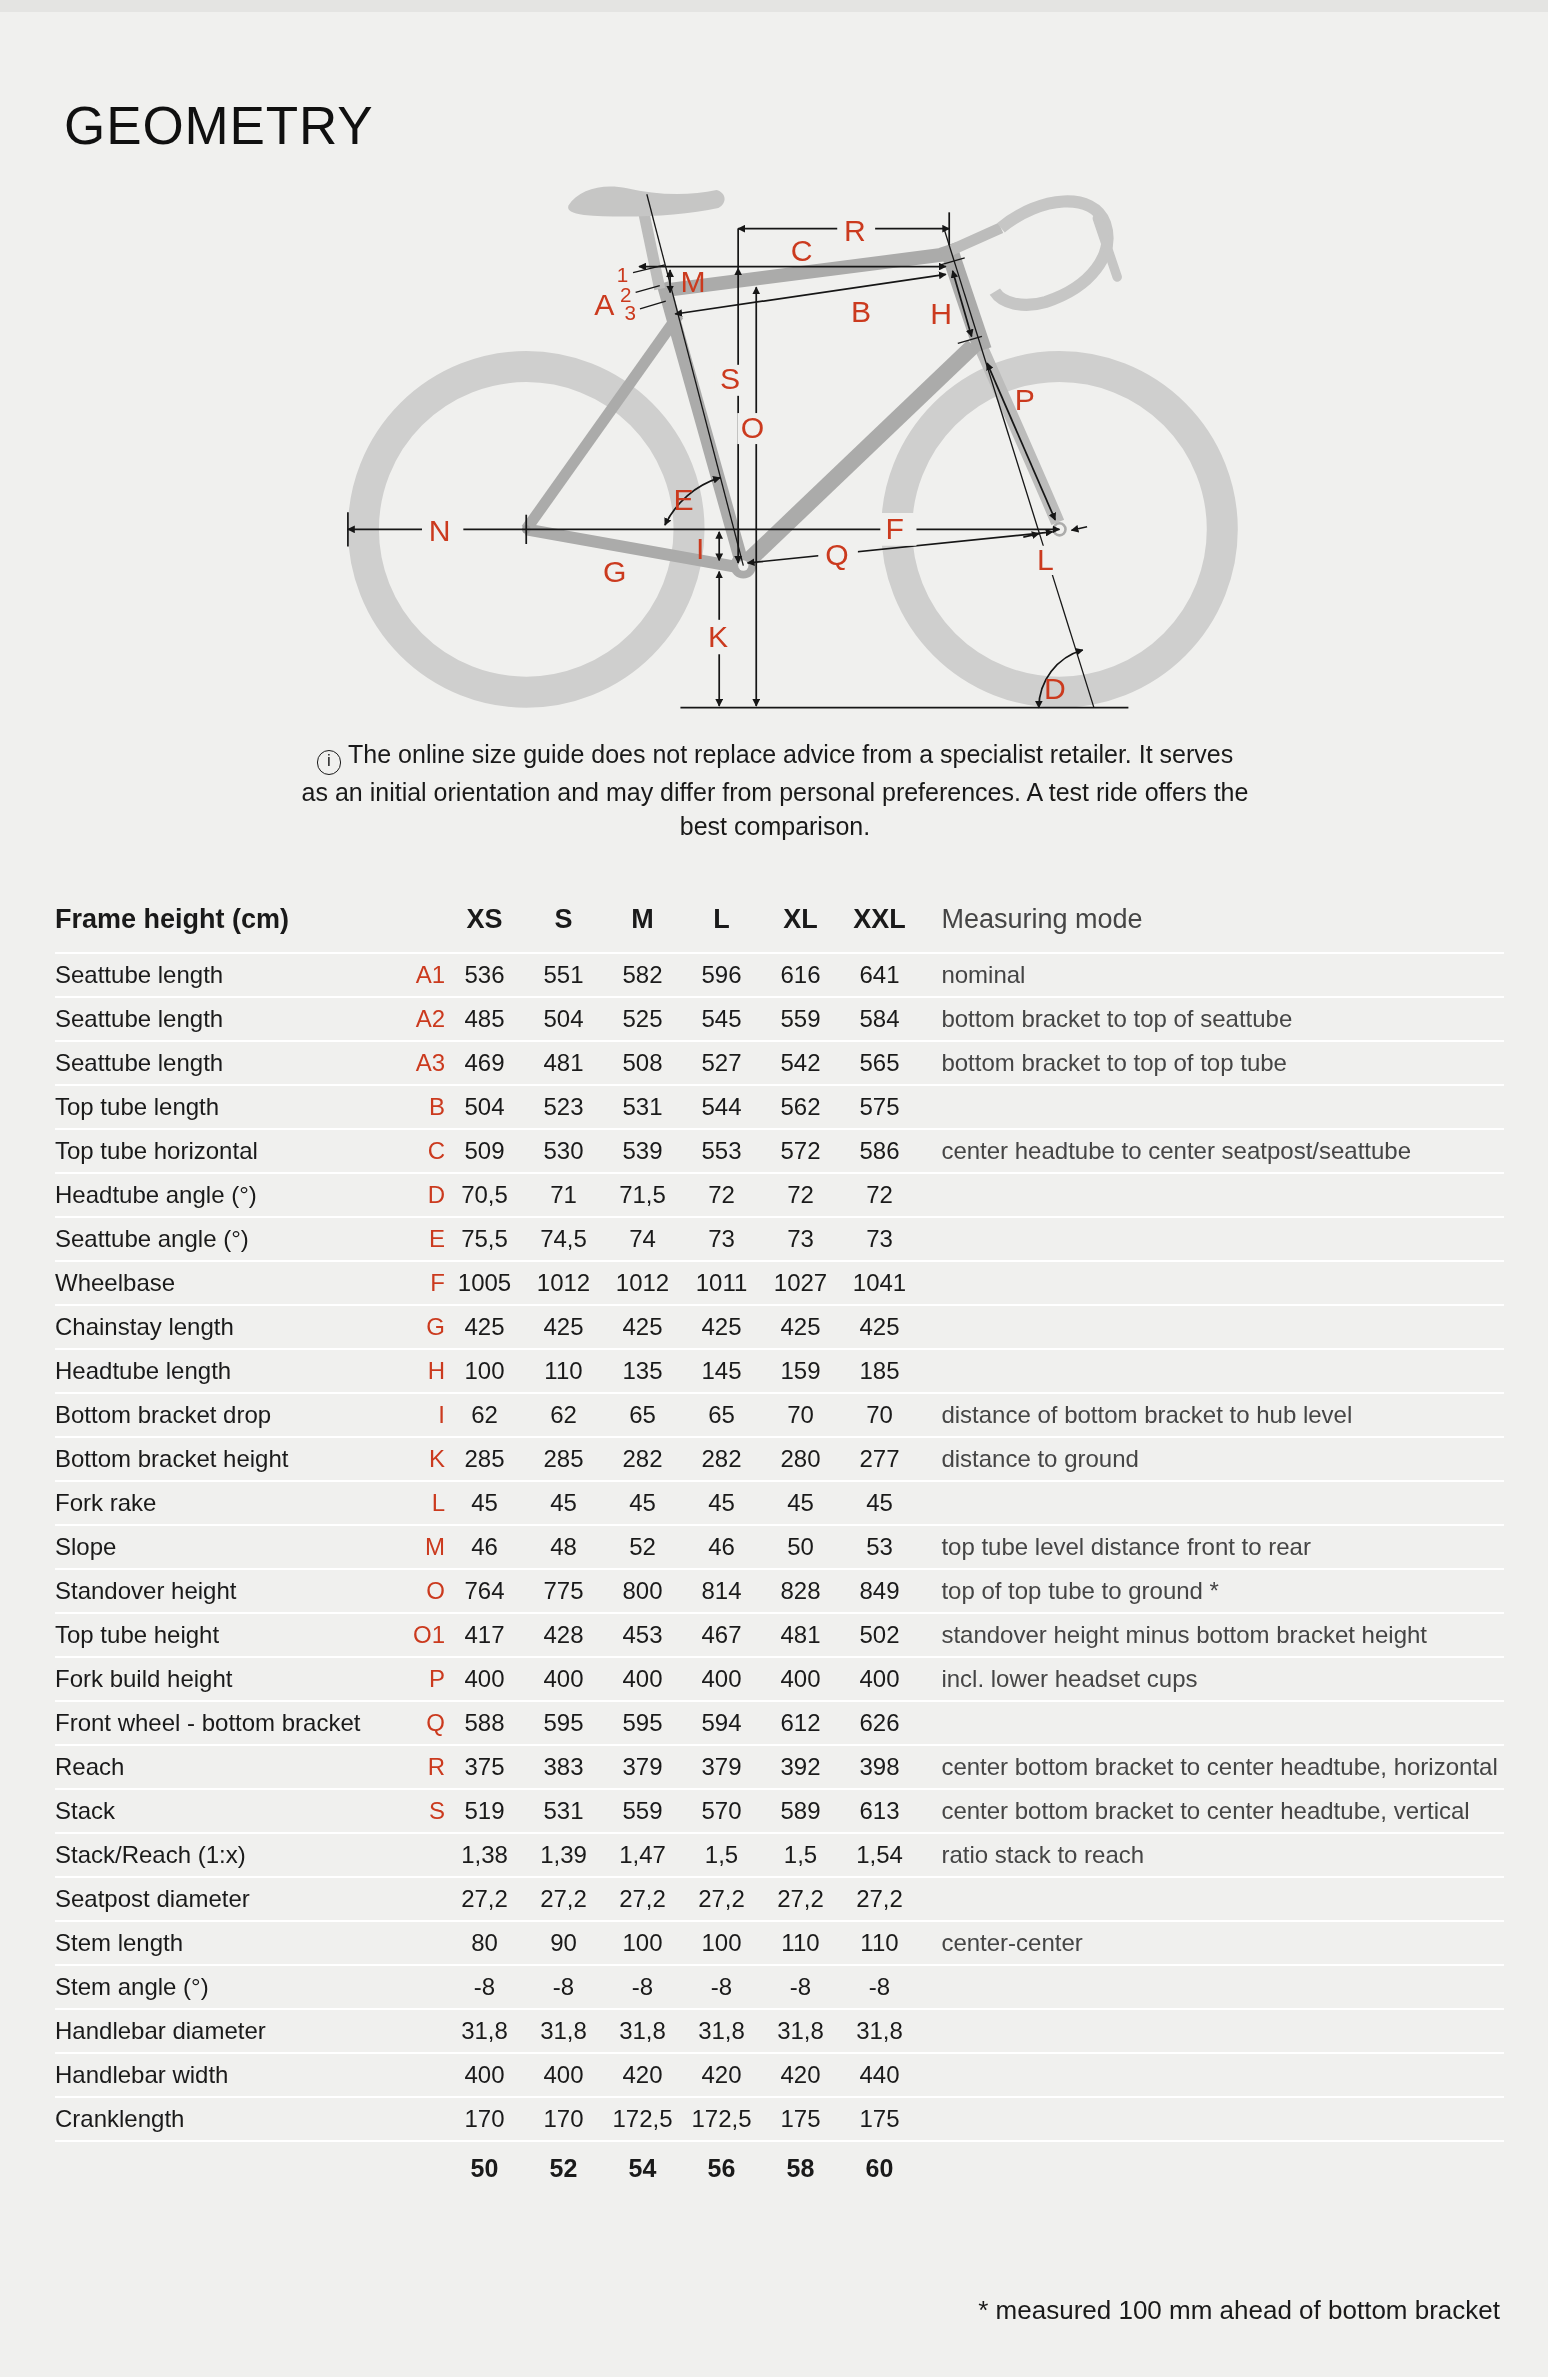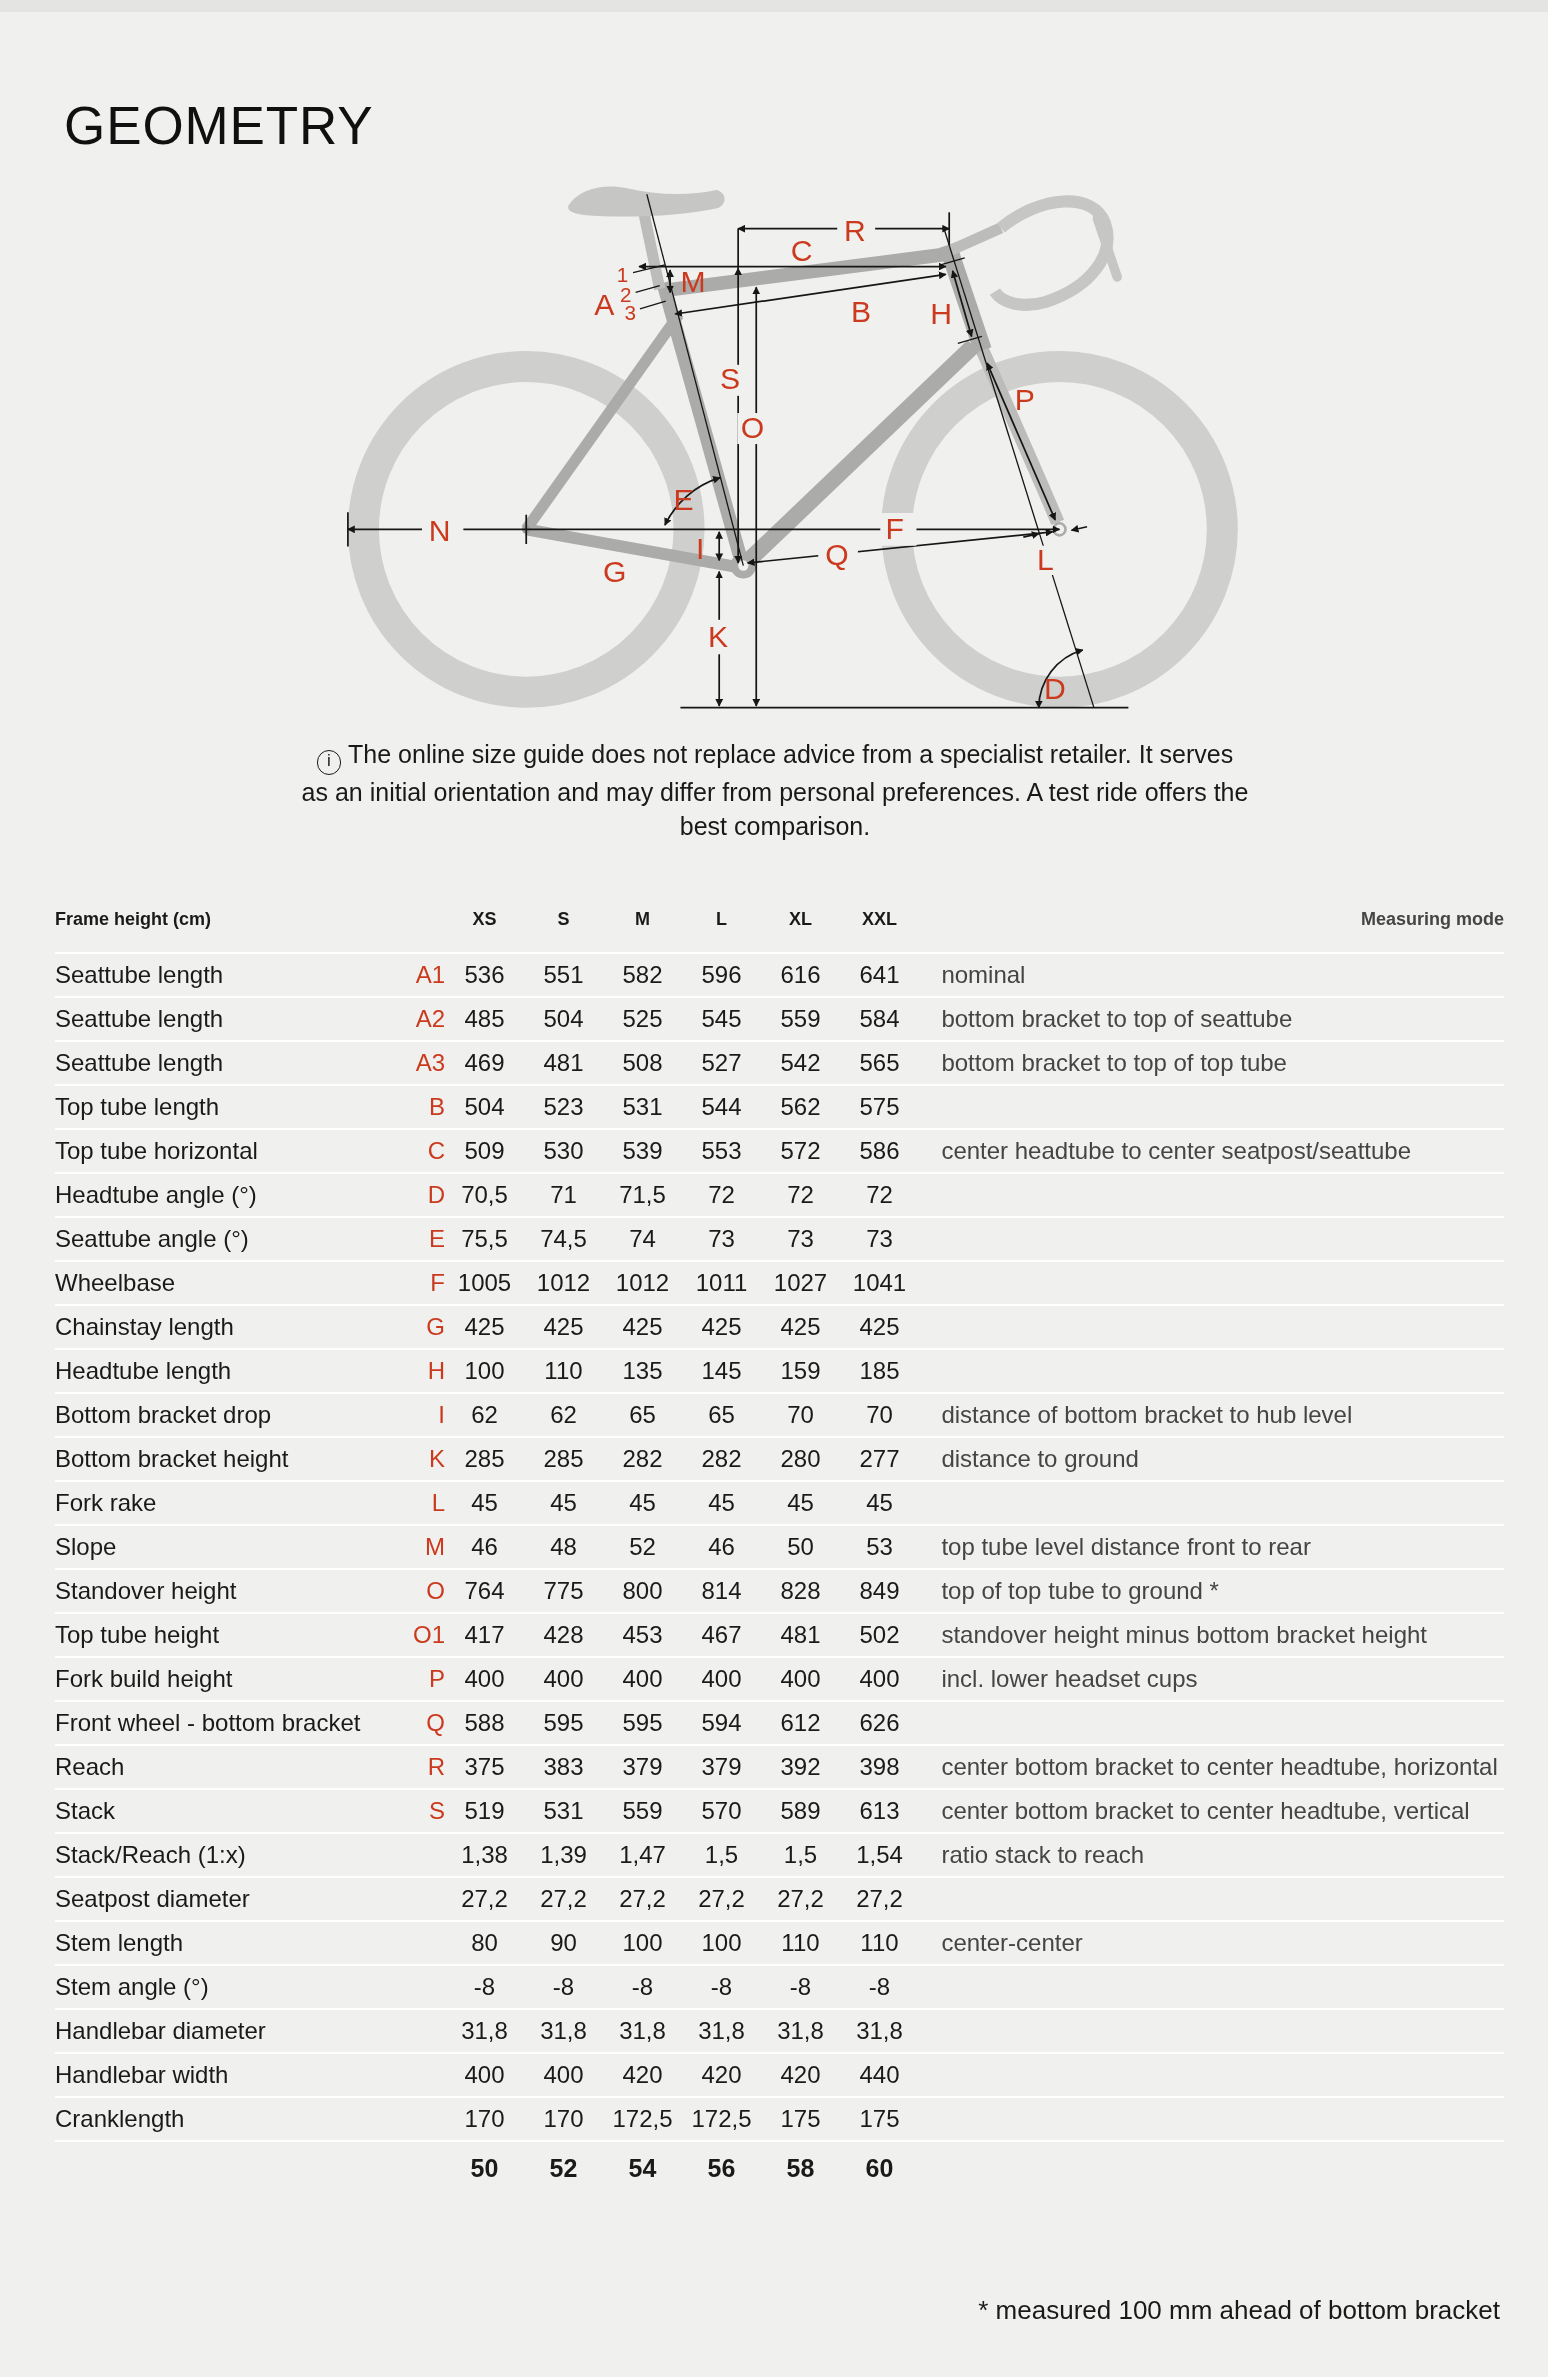--- a/index.html
+++ b/index.html
@@ -14,22 +14,22 @@
   .dl{fill:#cb3a1e;font-size:35px;}
   .dln{fill:#cb3a1e;font-size:24px;}
   .bgr{fill:#f0f0ee;stroke:none;}
   .note{position:absolute;left:301px;top:725px;width:948px;text-align:center;
         font-size:25px;line-height:34px;color:#191919;}
   .info-icon{display:inline-block;width:22.4px;height:22.4px;line-height:20.7px;border:1.7px solid #191919;
         border-radius:50%;font-size:17px;text-align:center;vertical-align:-3.4px;margin-right:6.9px;}
   .geo-table{position:absolute;left:55px;top:875px;right:45px;}
   .hdr,.row,.footer-row{display:grid;grid-template-columns:300px 90px repeat(6,79px) minmax(0,1fr);
         align-items:center;}
-  .hdr{height:65px;font-size:18px;font-weight:bold;}
-  .hdr .mode{font-weight:700;text-align:right;}
+  .hdr{height:65px;font-size:27px;font-weight:bold;}
+  .hdr .mode{font-weight:400;}
   .row{height:44px;border-top:2.6px solid #ffffff;font-size:24px;box-sizing:border-box;}
   .cell{white-space:nowrap;}
   .cell.label{grid-column:1;}
   .cell.letter{grid-column:2;text-align:right;color:#cb3a1e;}
   .cell.v{text-align:center;}
   .cell.vspan{grid-column:3 / span 6;text-align:center;}
   .cell.mode{grid-column:9;padding-left:22.4px;color:#454545;overflow:hidden;text-overflow:ellipsis;}
   .footer-row{border-top:2.6px solid #ffffff;height:55px;font-weight:bold;font-size:25px;box-sizing:border-box;}
   .footnote{position:absolute;right:49px;top:2283px;font-size:26px;color:#191919;}
 </style>

